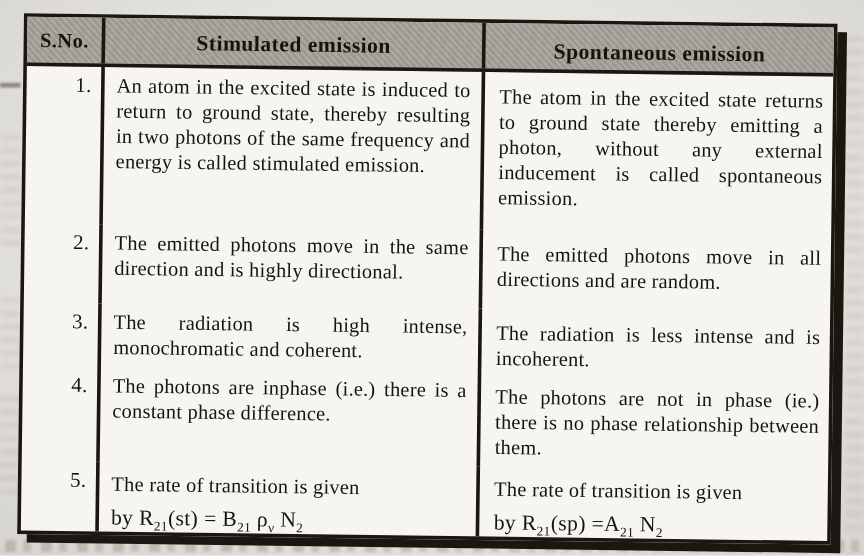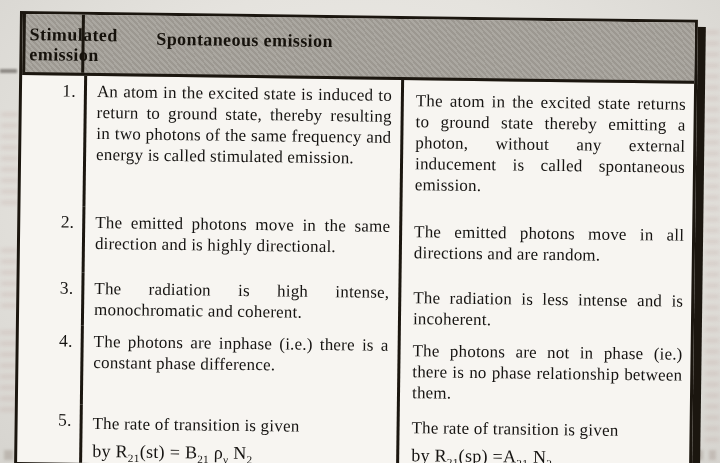--- a/index.html
+++ b/index.html
@@ -121,20 +121,21 @@
   <div class="artifact dash" style="left:0; top:69px; width:17px; height:4px;"></div>
   <div class="artifact" style="left:1px; top:112px; width:17px; height:95px;"></div>
   <div class="artifact" style="left:1px; top:248px; width:16px; height:62px;"></div>
   <div class="artifact" style="left:0; top:328px; width:17px; height:86px;"></div>
   <div class="artifact" style="left:705px; top:24px; width:14px; height:420px;"></div>
   <div class="artifact h" style="left:4px; top:450px; width:712px; height:10px;"></div>
 
   <div class="table-wrap">
 
     <div class="thead">
+      <div class="th sno">S.No.</div>
       <div class="th stim" style="border-left:3px solid var(--border,#1b160f); border-right:3px solid var(--border,#1b160f);">Stimulated emission</div>
       <div class="th spon">Spontaneous emission</div>
     </div>
 
     <div class="trow r1">
       <div class="td num">1.</div>
       <div class="td stim">An atom in the excited state is induced to return to ground state, thereby resulting in two photons of the same frequency and energy is called stimulated emission.</div>
       <div class="td spon">The atom in the excited state returns to ground state thereby emitting a photon, without any external inducement is called spontaneous emission.</div>
     </div>
 

